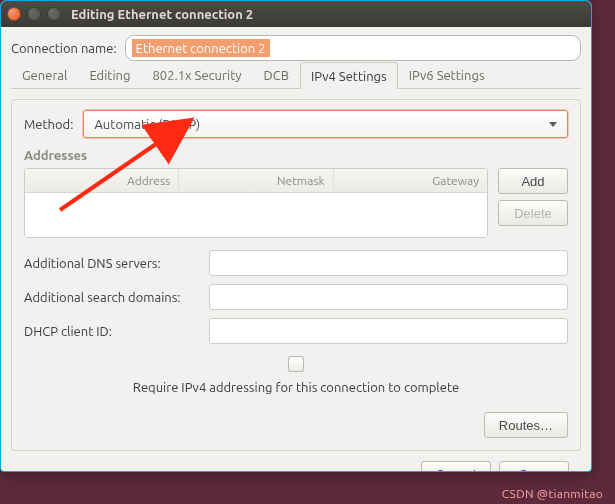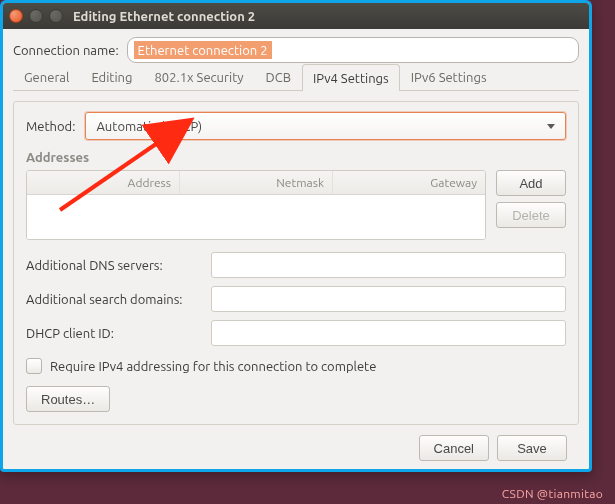--- a/index.html
+++ b/index.html
@@ -1,17 +1,17 @@
 <!DOCTYPE html>
 <html><head>
 <meta charset="utf-8">
 <style>
   * { box-sizing: border-box; margin: 0; padding: 0; }
   body { font-family: Ubuntu, "Segoe UI", sans-serif; font-size: 13px; color: #3c3c3c; background: #5c2a3a; width: 615px; height: 504px; position: relative; }
-  .window { position: absolute; left: 0; top: 0; width: 592px; height: 472px; background: #f2f1f0; border: 3px solid #0ea5e9; border-radius: 6px 6px 4px 4px; box-shadow: 0 4px 12px rgba(0,0,0,0.3); overflow: hidden; }
+  .window { position: absolute; left: 0; top: 0; width: 592px; height: 472px; background: #f2f1f0; border: 1px solid #0ea5e9; border-radius: 6px 6px 4px 4px; box-shadow: 0 4px 12px rgba(0,0,0,0.3); overflow: hidden; }
   .titlebar { height: 26px; background: linear-gradient(to bottom, #4c4b46, #3b3a36); display: flex; align-items: center; padding: 0 6px; gap: 6px; color: #dfdbd2; font-weight: bold; font-size: 13px; }
   .tb-btn { width: 14px; height: 14px; border-radius: 50%; display: flex; align-items: center; justify-content: center; font-size: 9px; }
   .tb-close { background: radial-gradient(circle at 30% 30%, #f39b7a, #e95420); border: 1px solid #b03d12; }
   .tb-min { background: radial-gradient(circle at 30% 30%, #6a6964, #55534e); border: 1px solid #3a3934; }
   .tb-max { background: radial-gradient(circle at 30% 30%, #6a6964, #55534e); border: 1px solid #3a3934; }
   .content { padding: 8px 10px 10px 10px; }
   .row { display: flex; align-items: center; gap: 8px; }
   .text-input { flex: 1; height: 26px; border: 1px solid #b8b5ae; border-radius: 9px; padding: 0 6px; background: #fff; font-size: 13px; }
   .highlighted { background: #f39e6e; color: #fff; padding: 2px 4px; }
   .tabs { display: flex; border-bottom: 1px solid #cfccc4; margin-bottom: 10px; }
@@ -26,23 +26,23 @@
   .grid { flex: 1; border: 1px solid #cfccc4; border-radius: 3px; background: #fff; height: 70px; overflow: hidden; }
   .grid-header { display: flex; background: linear-gradient(#f5f4f2,#ecebe7); border-bottom: 1px solid #d9d6cf; text-align: right; }
   .gh { flex: 1; padding: 5px 8px; color: #8d8b85; border-right: 1px solid #e3e1db; font-size: 12px; }
   .gh:last-child { border-right: none; }
   .grid-body { height: 44px; background: #fff; }
   .side-btns { display: flex; flex-direction: column; gap: 6px; }
   .btn { height: 26px; min-width: 70px; padding: 0 14px; border: 1px solid #bdbab2; border-radius: 3px; background: linear-gradient(#fefdfc,#eae9e5); color: #4a4a4a; cursor: pointer; font-size: 13px; }
   .btn.disabled { color: #b5b3ac; }
   .form-grid { display: grid; grid-template-columns: 175px 1fr; gap: 8px 10px; align-items: center; }
   .form-input { height: 26px; border: 1px solid #cfccc4; border-radius: 3px; background: #fff; padding: 0 6px; font-size: 13px; }
-  .check-row { display: flex; align-items: center; gap: 8px; margin-top: 12px; }
+  .check-row { display: flex; align-items: center; gap: 8px; margin-top: 12px; flex-direction: column; }
   .chk { width: 16px; height: 16px; border: 1px solid #b8b5ae; border-radius: 3px; background: linear-gradient(#fff,#ecebe7); }
-  .routes-row { display: flex; margin-top: 12px; }
+  .routes-row { display: flex; justify-content: flex-end; margin-top: 18px; }
   .footer { display: flex; justify-content: flex-end; gap: 8px; padding: 10px 12px; border-top: none; }
   .watermark { position: absolute; right: 12px; bottom: 4px; color: #fca5a5; font-size: 12px; letter-spacing: 0.3px; }
   .annot-arrow { position: absolute; pointer-events: none; }
 </style>
 </head>
 <body>
 
 <div class="window">
   <div class="titlebar">
     <div class="tb-btn tb-close"></div>

